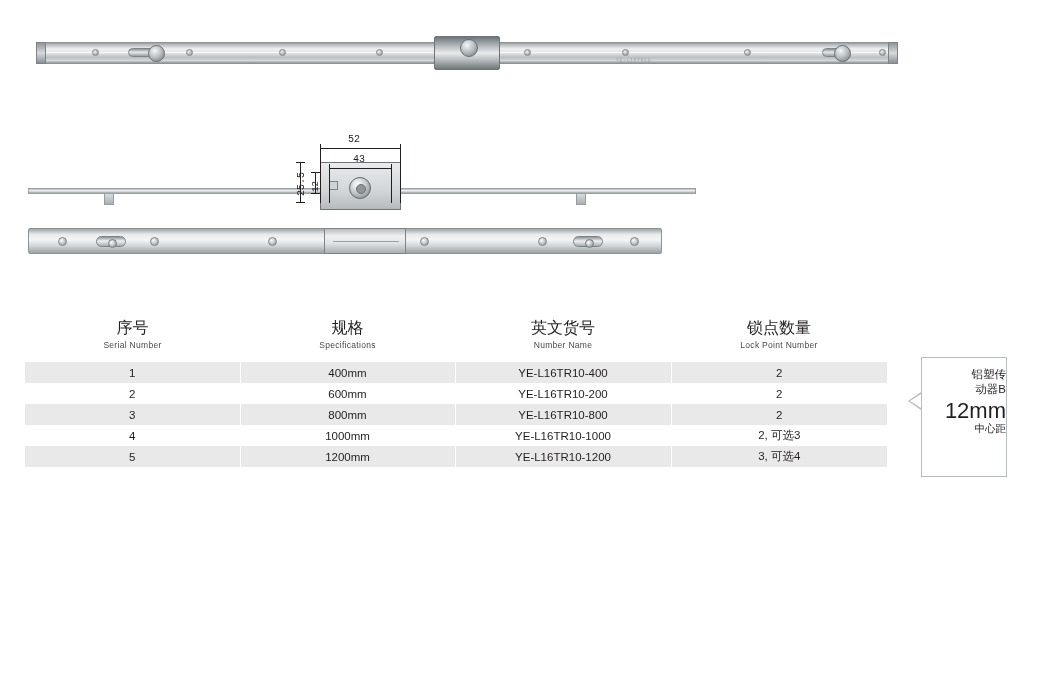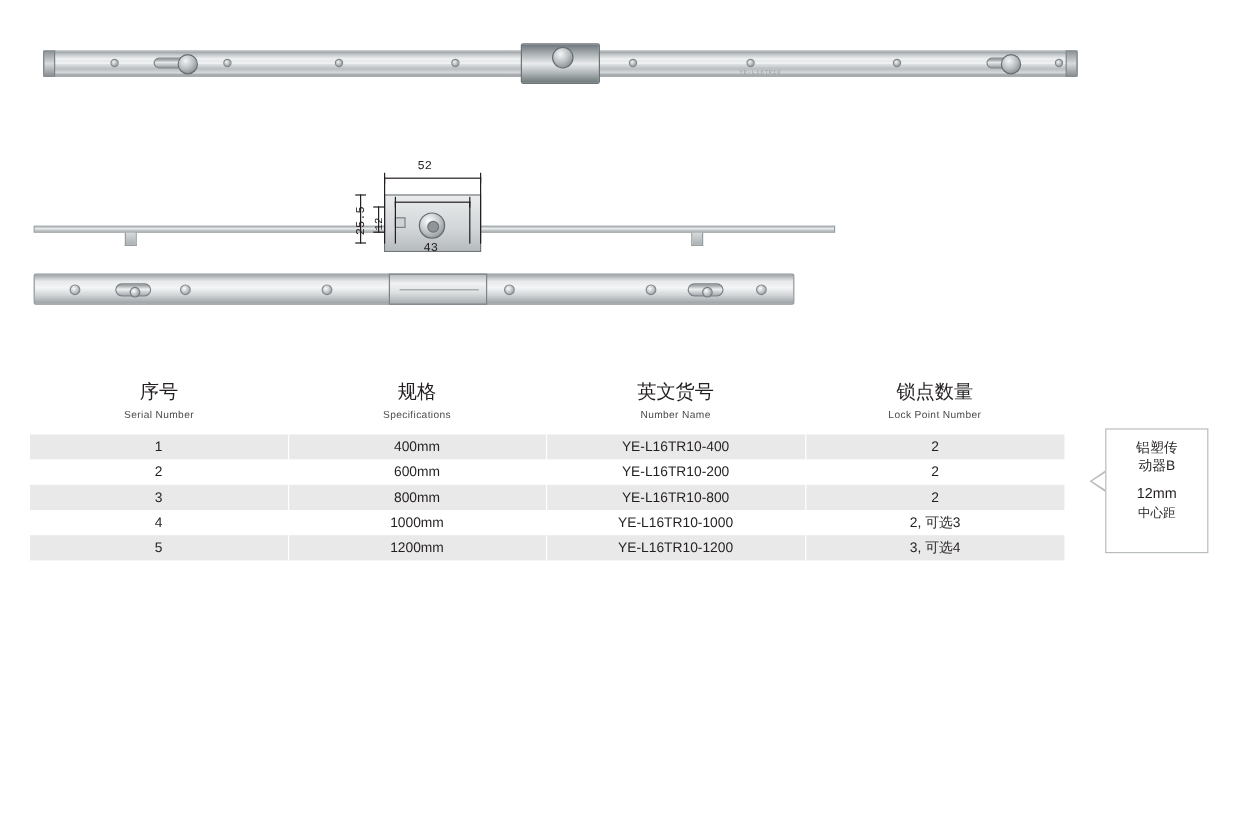--- a/index.html
+++ b/index.html
@@ -296,39 +296,39 @@
   .spec-table tbody td:last-child { border-right: none; }
   .spec-table tbody tr.odd td { background: #e9e9e9; }
   .spec-table tbody tr.even td { background: #ffffff; }
 
   
   .callout {
     position: absolute;
     left: 921px;
     top: 357px;
     width: 86px;
-    height: 104px;
+    height: 120px;
     border: 1px solid #b9bcbe;
     background: #ffffff;
     box-sizing: border-box;
-    text-align: center;
+    text-align: right;
   }
   .callout .l1 {
     font-size: 11.5px;
     line-height: 15px;
     color: #231f20;
     margin-top: 9px;
   }
   .callout .l2 {
     font-size: 11.5px;
     line-height: 15px;
     color: #231f20;
   }
   .callout .big {
-    font-size: 12px;
+    font-size: 22px;
     line-height: 20px;
     color: #231f20;
     margin-top: 4px;
   }
   .callout .l3 {
     font-size: 10.5px;
     line-height: 14px;
     color: #231f20;
   }
   .callout-arrow {
@@ -395,21 +395,21 @@
   <div>
 
     <div class="dim-line dim-h" style="left:320px; top:148px; width:81px;"></div>
     <div class="tick" style="left:320px; top:144px; height:9px;"></div>
     <div class="tick" style="left:400px; top:144px; height:9px;"></div>
     <div class="dim-label" style="left:348px; top:134px;">52</div>
 
     <div class="dim-line dim-h" style="left:329px; top:168px; width:63px;"></div>
     <div class="tick" style="left:329px; top:164px; height:9px;"></div>
     <div class="tick" style="left:391px; top:164px; height:9px;"></div>
-    <div class="dim-label" style="left:353px; top:154px;margin-top:48px;">43</div>
+    <div class="dim-label" style="left:353px; top:154px;">43</div>
 
     <div class="dim-line dim-v" style="left:320px; top:148px; height:55px;"></div>
     <div class="dim-line dim-v" style="left:400px; top:148px; height:55px;"></div>
     <div class="dim-line dim-v" style="left:329px; top:168px; height:35px;"></div>
     <div class="dim-line dim-v" style="left:391px; top:168px; height:35px;"></div>
 
     <div class="dim-line dim-v" style="left:300px; top:162px; height:41px;"></div>
     <div class="tick" style="left:296px; top:162px; width:9px; height:1px; background:#231f20;"></div>
     <div class="tick" style="left:296px; top:202px; width:9px; height:1px; background:#231f20;"></div>
     <div class="dim-label vert" style="left:296px; top:196px;">25.5</div>

